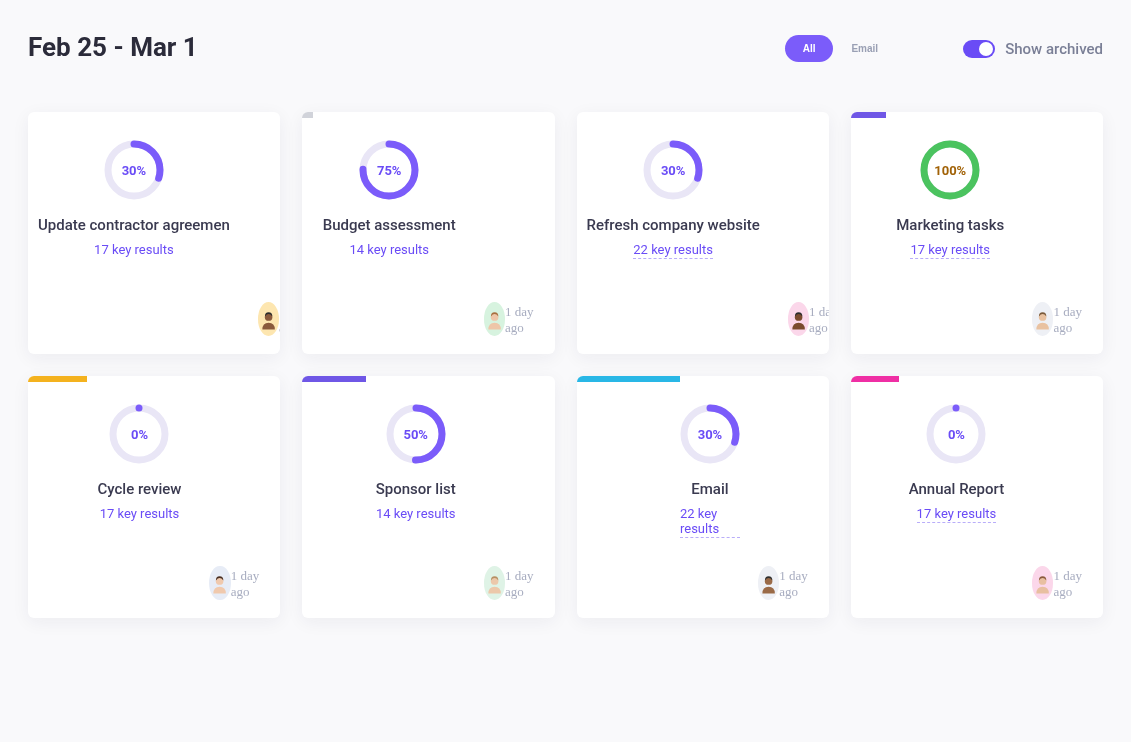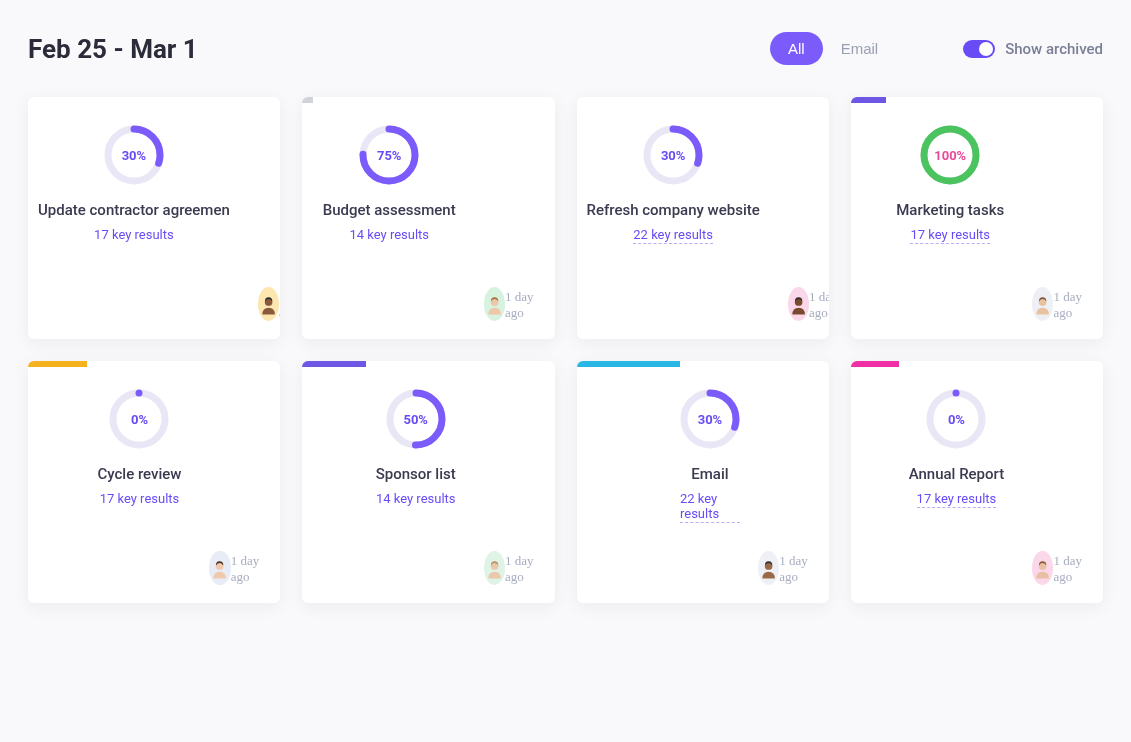--- a/index.html
+++ b/index.html
@@ -6,48 +6,48 @@
   body {
     font-family: -apple-system, BlinkMacSystemFont, "Segoe UI", Roboto, Helvetica, Arial, sans-serif;
     background: #f9f9fb;
     width: 1131px;
     height: 742px;
     padding: 32px 28px;
     color: #2b2b3a;
   }
   .header {
     display: flex;
-    align-items: center;
+    align-items: flex-end;
     justify-content: space-between;
-    margin-bottom: 32px;
+    margin-bottom: 50px;
   }
   .title {
     font-size: 26px;
     font-weight: 700;
     color: #2b2b3a;
   }
   .header-right {
     display: flex;
     align-items: center;
     gap: 28px;
   }
   .seg {
     display: inline-flex;
     align-items: center;
     background: transparent;
   }
   .seg-btn {
     border: none;
     background: transparent;
-    font-size: 15px;
+    font-size: 10px;
     padding: 8px 18px;
     border-radius: 18px;
     cursor: pointer;
     color: #9aa0b4;
-    font-weight: 400;
+    font-weight: 700;
   }
   .seg-btn.active {
     background: #7b5cfa;
     color: #fff;
   }
   .toggle-wrap {
     display: inline-flex;
     align-items: center;
     gap: 10px;
     cursor: pointer;
@@ -106,21 +106,21 @@
   .ring-label {
     position: absolute;
     inset: 0;
     display: flex;
     align-items: center;
     justify-content: center;
     font-size: 13px;
     font-weight: 700;
     color: #6a4cf6;
   }
-  .ring-label.green { color: #ec4899; text-align: center; }
+  .ring-label.green { color: #a16207; text-align: center; }
   .card-title {
     font-size: 15px;
     color: #3a3a50;
     font-weight: 500;
     text-align: center;
     padding: 0 10px;
     white-space: nowrap;
     overflow: hidden;
     max-width: 100%;
   }

